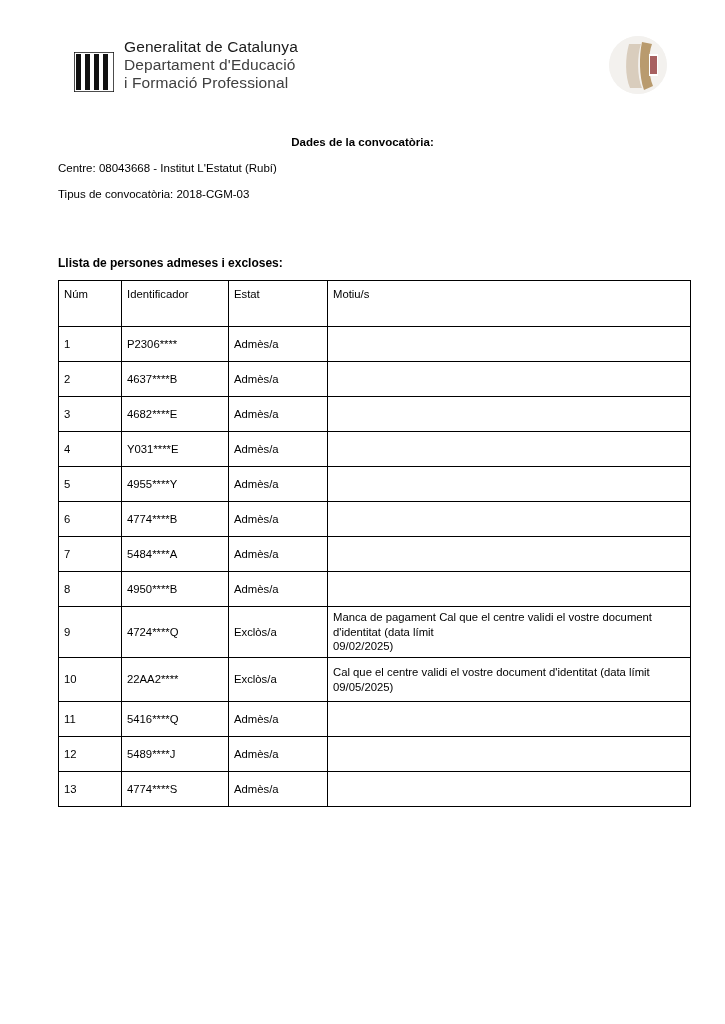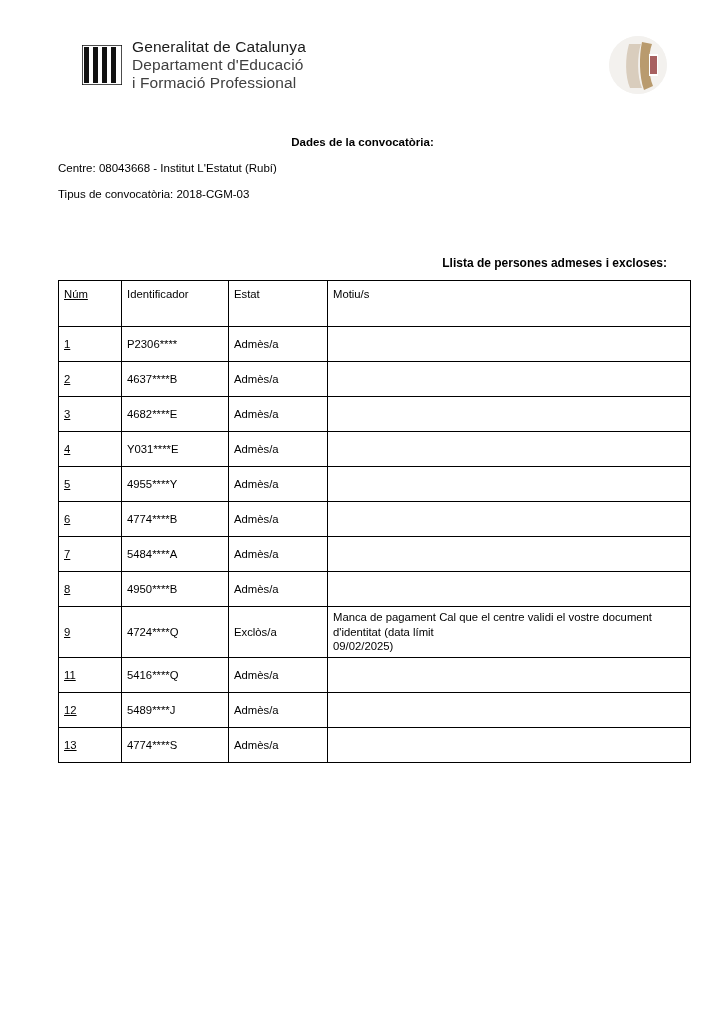--- a/index.html
+++ b/index.html
@@ -23,24 +23,24 @@
     padding: 0 58px;
   }
 
   
   .header {
     position: relative;
     height: 110px;
   }
   .logo-block {
     position: absolute;
-    left: 24px;
+    left: 16px;
     top: 38px;
     display: flex;
-    align-items: center;
+    align-items: flex-end;
   }
   .logo-mark {
     width: 40px;
     height: 40px;
     margin-right: 10px;
     flex: 0 0 auto;
   }
   .logo-text {
     line-height: 1.16;
   }
@@ -82,21 +82,20 @@
   }
   .meta-line {
     margin-top: 14px;
     font-size: 11.5px;
   }
   .list-label {
     margin-top: 56px;
     margin-bottom: 10px;
     font-size: 12px;
     font-weight: bold;
-    text-align: right;
   }
 
   
   table.people {
     border-collapse: collapse;
     width: 590px;
     table-layout: fixed;
     font-size: 11.3px;
   }
   table.people td, table.people th {
@@ -105,21 +104,21 @@
     vertical-align: middle;
     font-weight: normal;
     text-align: left;
     line-height: 1.3;
   }
   table.people thead th {
     height: 36px;
     vertical-align: top;
     padding-top: 6px;
   }
-  .col-num   { width: 52px; text-align: center; text-decoration: underline; }
+  .col-num   { width: 52px; text-align: center; }
   .col-id    { width: 96px; }
   .col-estat { width: 88px; }
   .col-motiu { width: 352px; }
   td.num { text-align: center; }
   tbody tr { height: 35px; }
   tbody tr.tall { height: 44px; }
   .motiu { white-space: pre-line; }
 </style>
 </head>
 <body>
@@ -219,20 +218,27 @@
           <td class="col-estat">Admès/a</td>
           <td class="col-motiu motiu"></td>
         </tr>
         <tr class="tall">
           <td class="num col-num">9</td>
           <td class="col-id">4724****Q</td>
           <td class="col-estat">Exclòs/a</td>
           <td class="col-motiu motiu">Manca de pagament Cal que el centre validi el vostre document d'identitat (data límit
 09/02/2025)</td>
         </tr>
+        <tr class="tall">
+          <td class="num col-num">10</td>
+          <td class="col-id">22AA2****</td>
+          <td class="col-estat">Exclòs/a</td>
+          <td class="col-motiu motiu">Cal que el centre validi el vostre document d'identitat (data límit
+09/05/2025)</td>
+        </tr>
         <tr>
           <td class="num col-num">11</td>
           <td class="col-id">5416****Q</td>
           <td class="col-estat">Admès/a</td>
           <td class="col-motiu motiu"></td>
         </tr>
         <tr>
           <td class="num col-num">12</td>
           <td class="col-id">5489****J</td>
           <td class="col-estat">Admès/a</td>

